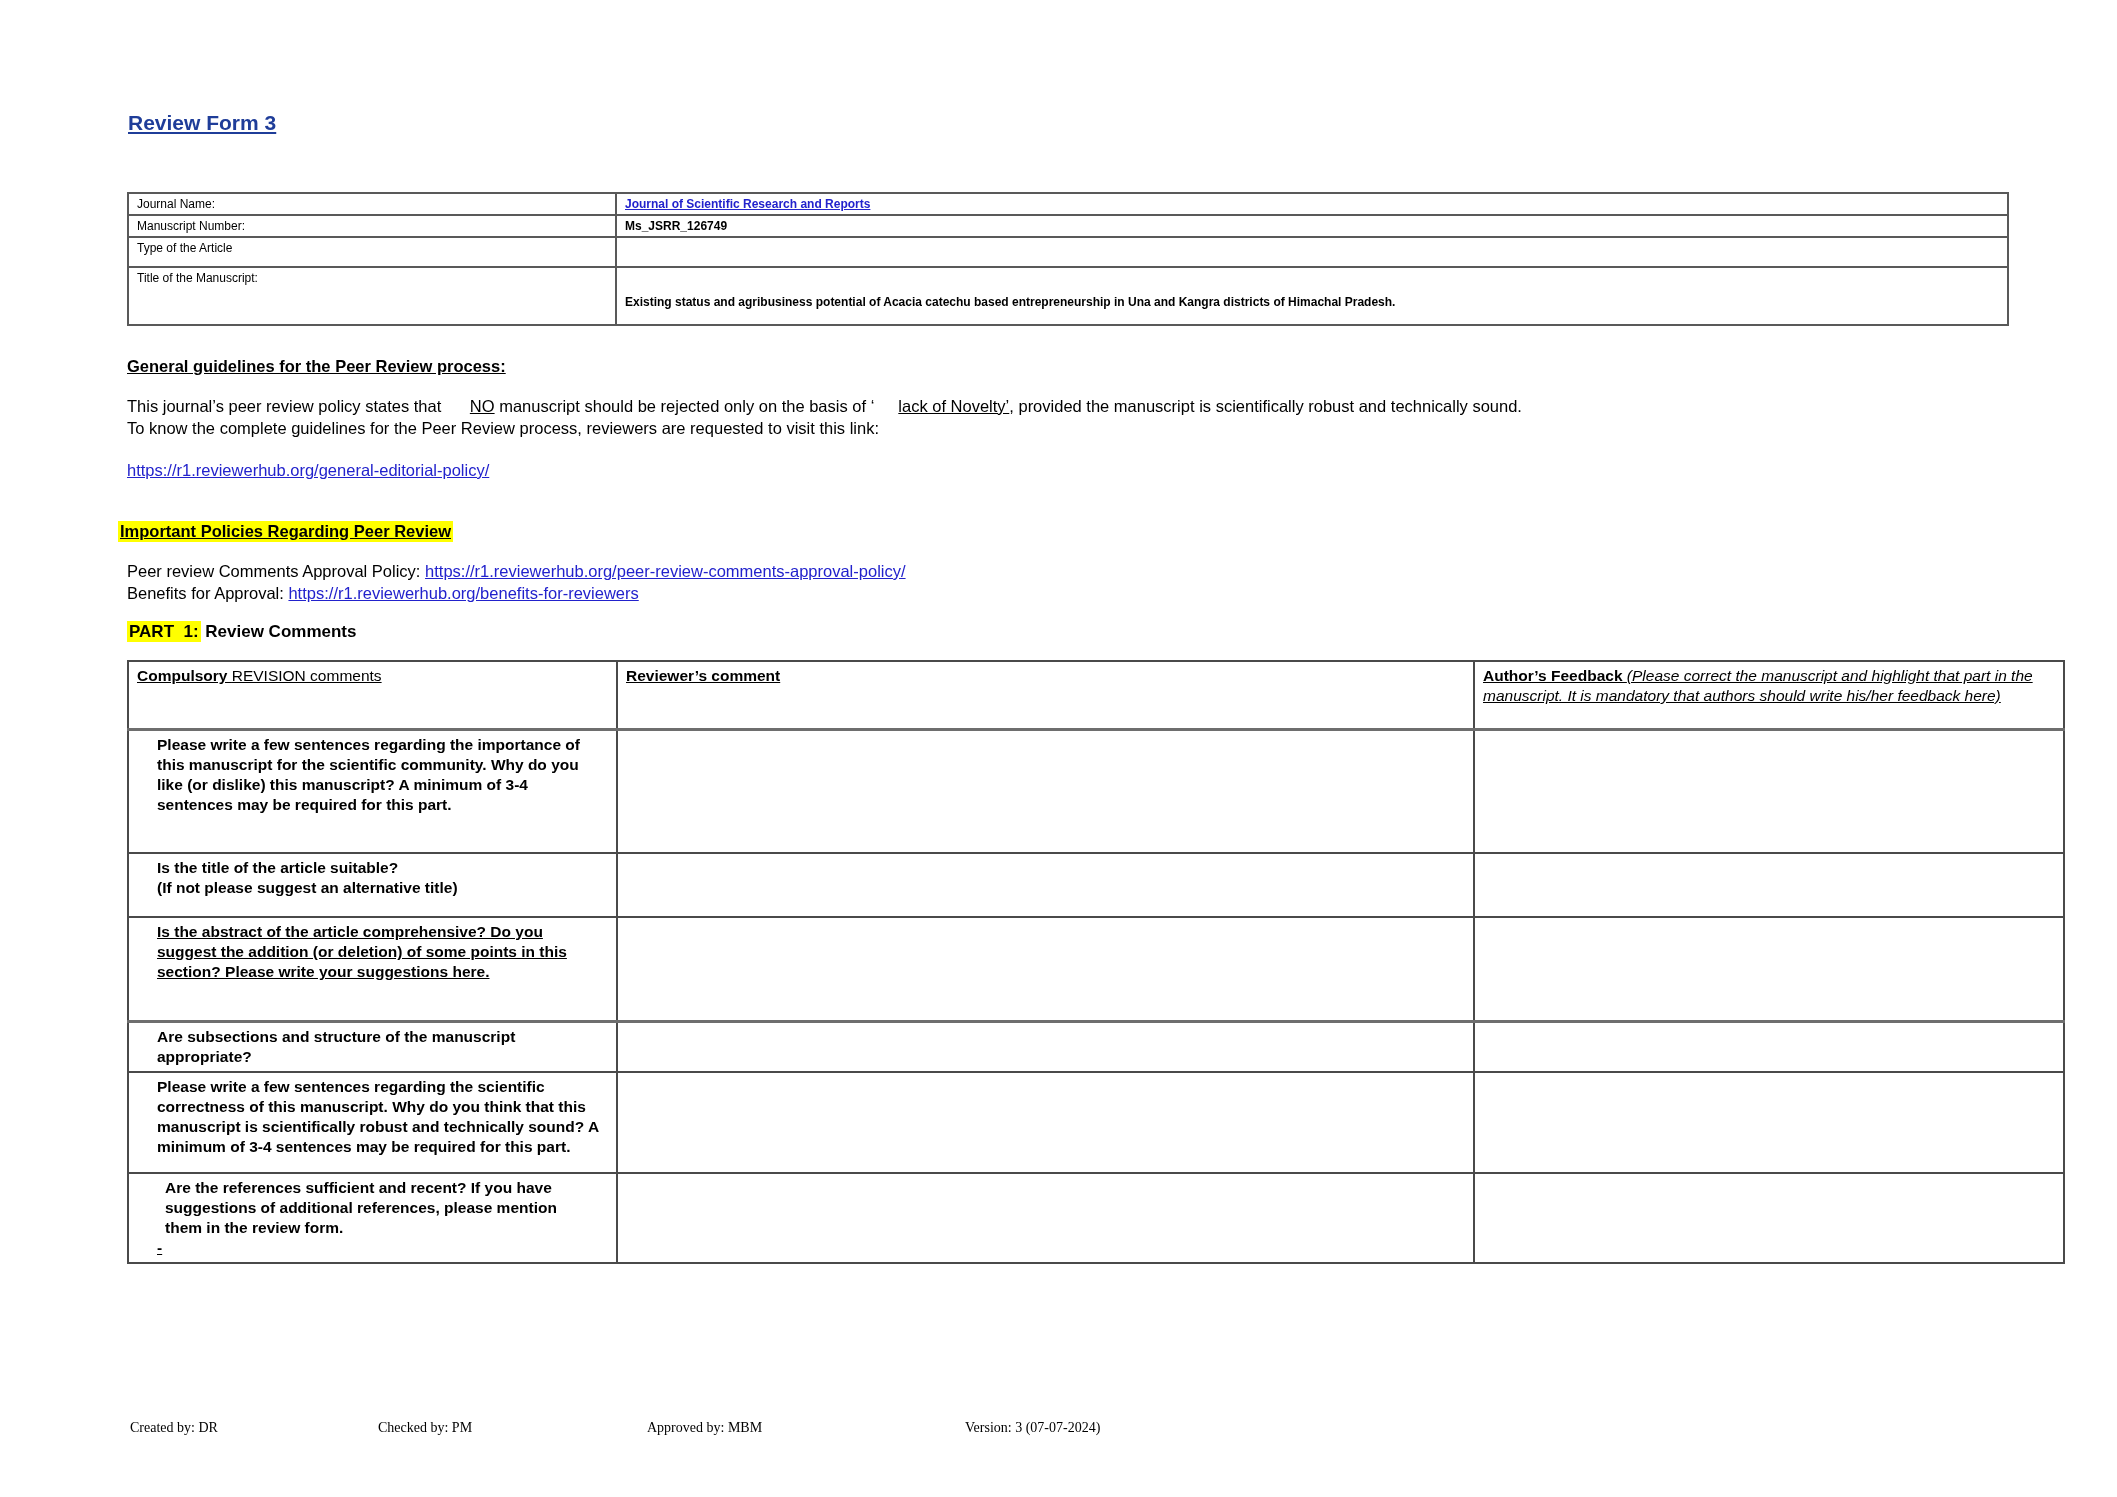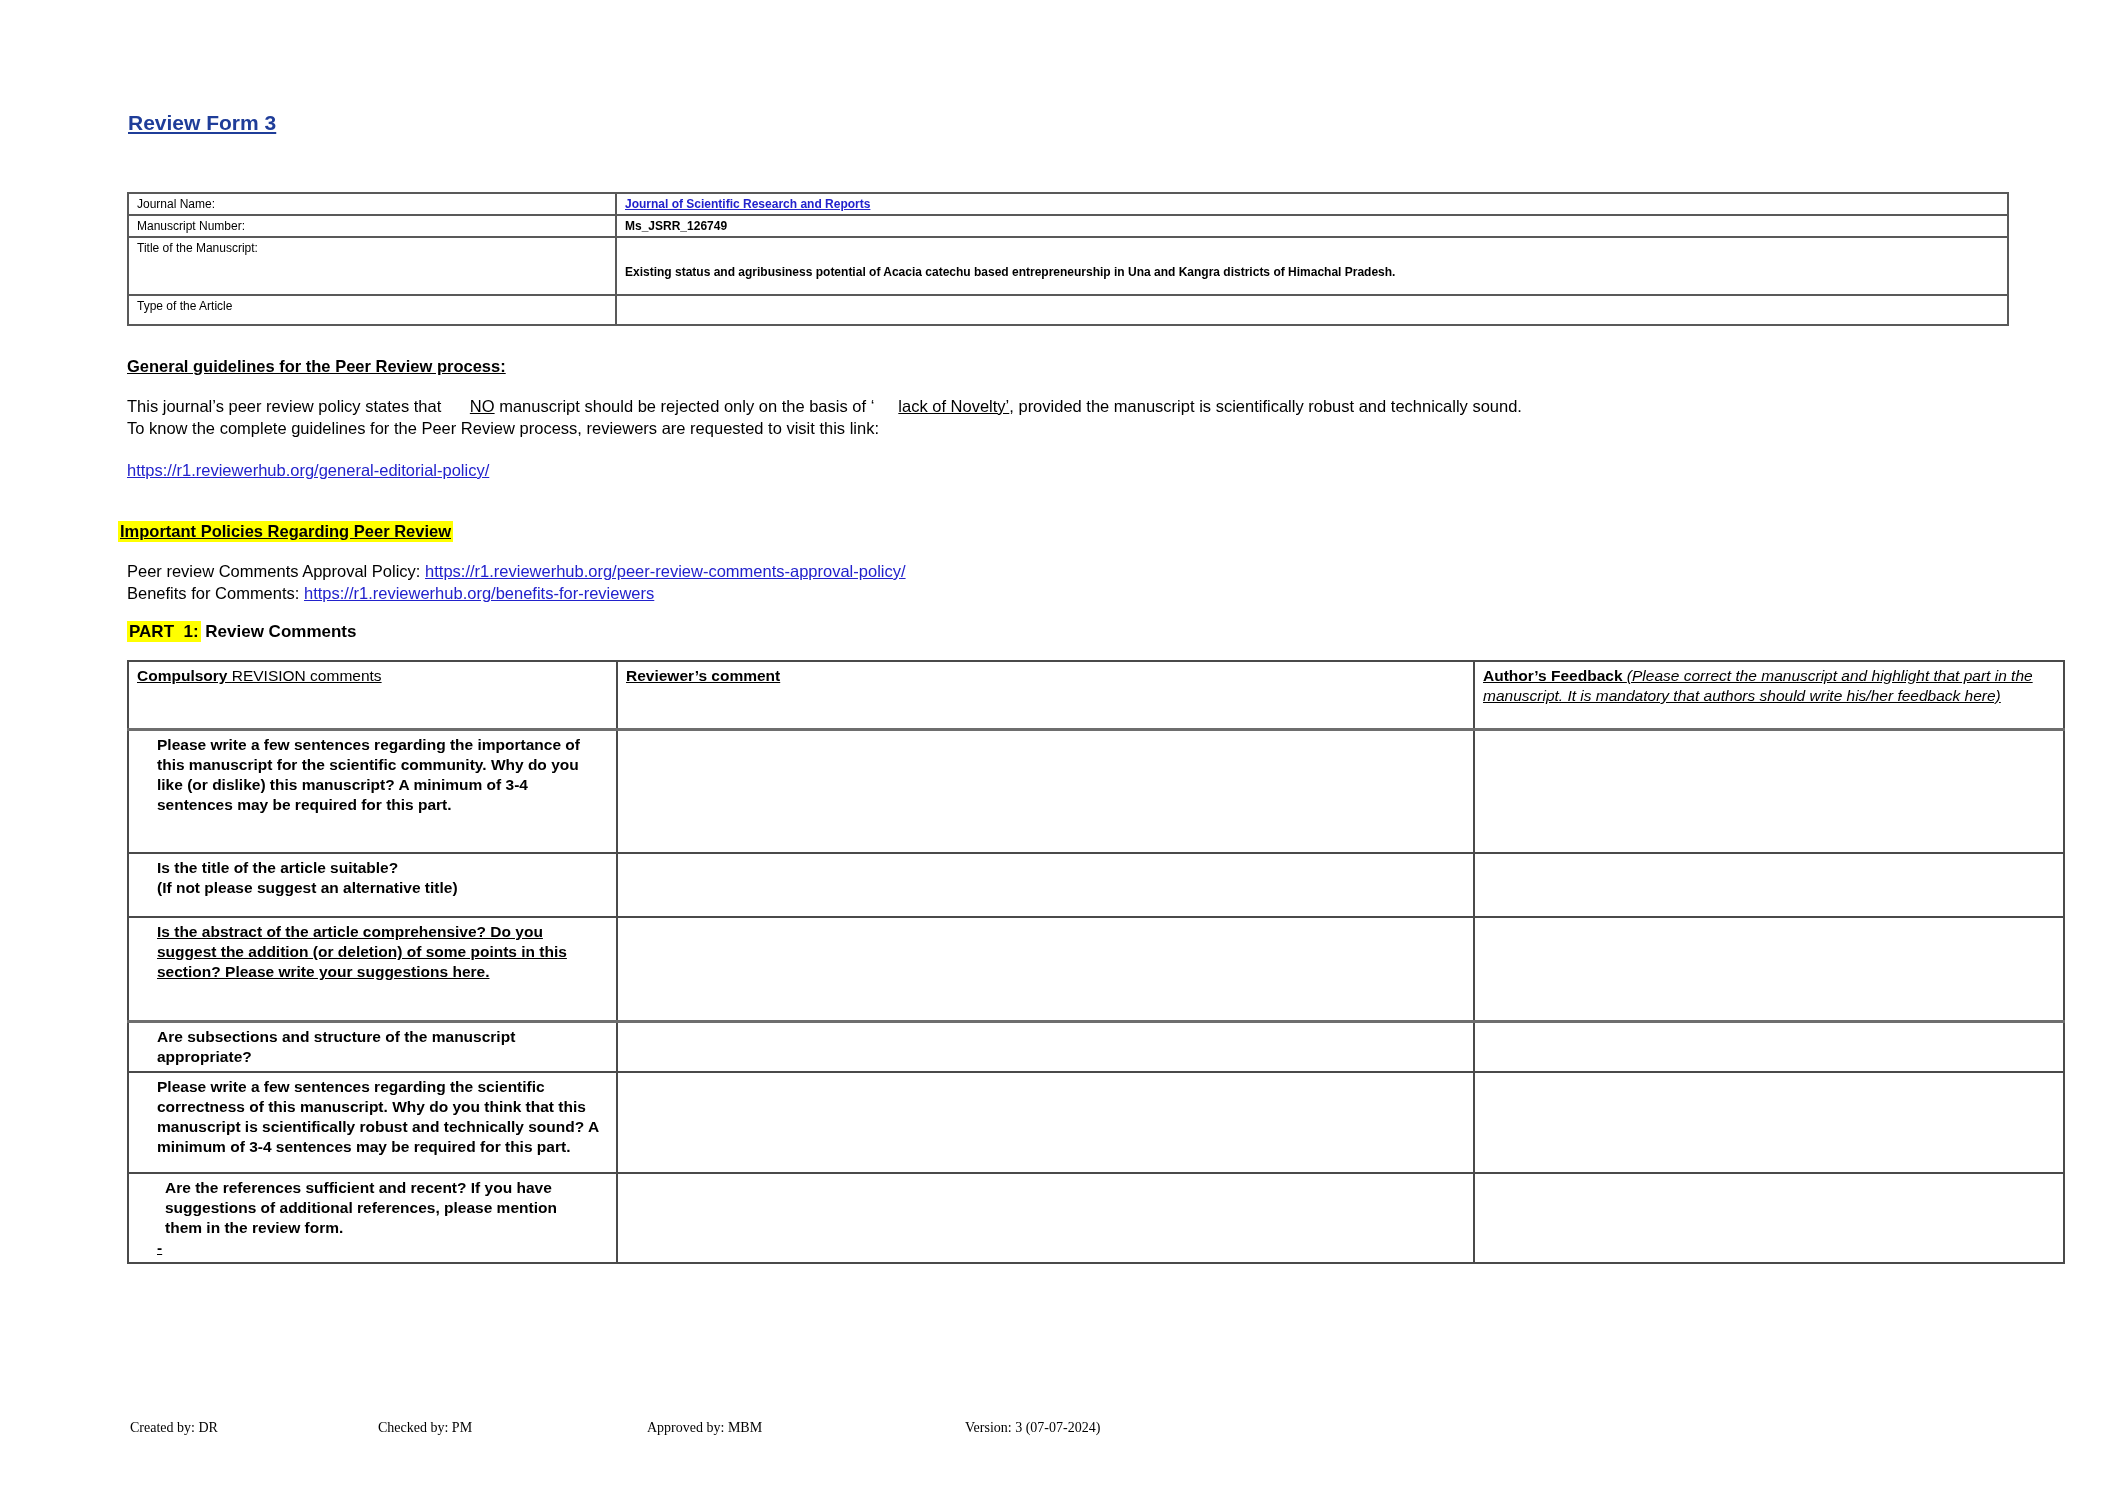--- a/index.html
+++ b/index.html
@@ -97,43 +97,43 @@
   <table class="info">
     <tbody>
         <tr>
       <td class="lbl">Journal Name:</td>
       <td class="val"><span class="link link-bold">Journal of Scientific Research and Reports</span></td>
     </tr>
     <tr>
       <td class="lbl">Manuscript Number:</td>
       <td class="val">Ms_JSRR_126749</td>
     </tr>
+    <tr style="height:30px;">
+      <td class="lbl">Type of the Article</td>
+      <td class="val"></td>
+    </tr>
     <tr style="height:58px;">
       <td class="lbl">Title of the Manuscript:</td>
       <td class="val val-mid">Existing status and agribusiness potential of Acacia catechu based entrepreneurship in Una and Kangra districts of Himachal Pradesh.</td>
-    </tr>
-    <tr style="height:30px;">
-      <td class="lbl">Type of the Article</td>
-      <td class="val"></td>
     </tr>
   </tbody>
     </table>
 
   <div class="gl-head">General guidelines for the Peer Review process:</div>
 
   <div class="gl-para"><span>This journal’s peer review policy states that </span><span class="b-u">NO</span><span> manuscript should be rejected only on the basis of ‘</span><span class="b-u">lack of Novelty’</span><span>, provided the manuscript is scientifically robust and technically sound.</span><br>
   <span>To know the complete guidelines for the Peer Review process, reviewers are requested to visit this link:</span></div>
 
   <div class="gl-link"><span class="link">https://r1.reviewerhub.org/general-editorial-policy/</span></div>
 
   <div class="pol-head">Important Policies Regarding Peer Review</div>
 
   <div class="pol-lines">
     <div><span>Peer review Comments Approval Policy: </span><span class="link">https://r1.reviewerhub.org/peer-review-comments-approval-policy/</span></div>
-    <div><span>Benefits for Comments: </span><span class="link">https://r1.reviewerhub.org/benefits-for-reviewers</span></div>
+    <div><span>Benefits for Approval: </span><span class="link">https://r1.reviewerhub.org/benefits-for-reviewers</span></div>
   </div>
 
   <div class="part1"><span class="badge">PART  1:</span><span> Review Comments</span></div>
 
   <table class="rt">
     <tbody>
         <tr class="thick-b" style="height:68px;">
       <td class="c1"><span class="h-u">Compulsory </span><span>REVISION comments</span></td>
       <td class="c2 h-bold">Reviewer’s comment</td>
       <td class="c3"><span class="h-bold">Author’s Feedback </span><span class="hdr-italic">(Please correct the manuscript and highlight that part in the manuscript. It is mandatory that authors should write his/her feedback here)</span></td>

